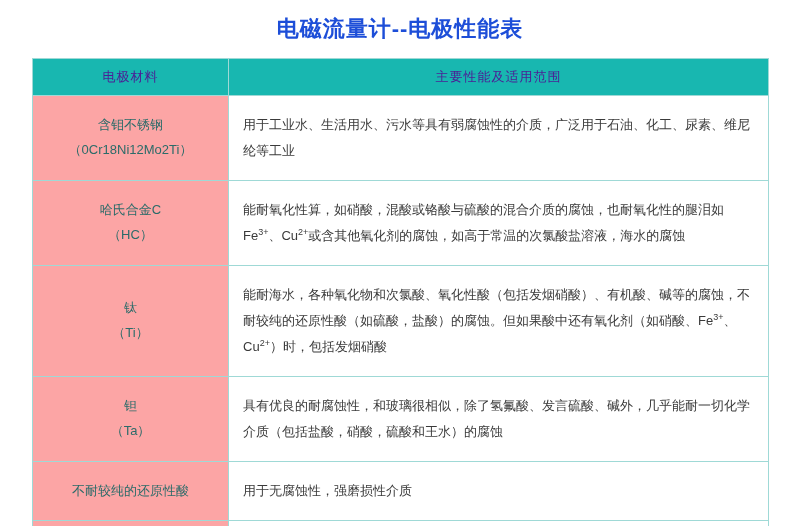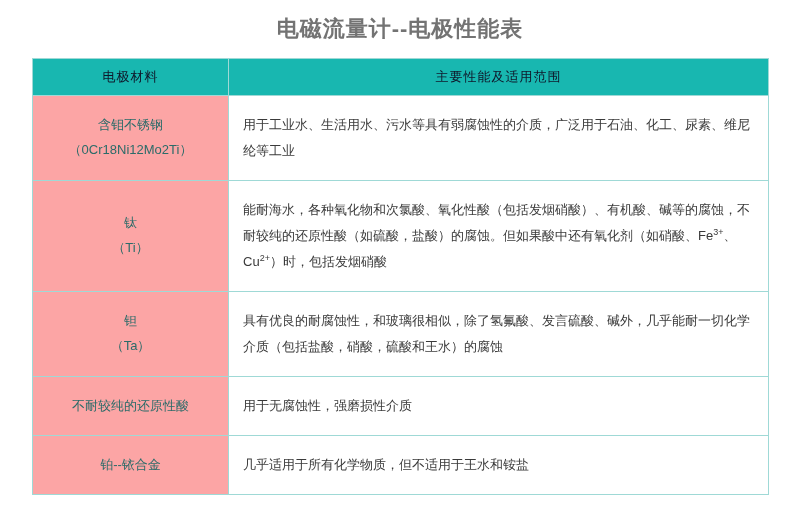--- a/index.html
+++ b/index.html
@@ -17,21 +17,21 @@
   .page {
     width: 800px;
     height: 526px;
     position: relative;
     background: #ffffff;
   }
   .title {
     text-align: center;
     font-size: 22px;
     font-weight: bold;
-    color: #737373;
+    color: #1d4ed8;
     letter-spacing: 1px;
     padding-top: 14px;
     padding-bottom: 14px;
   }
   .table-wrap {
     margin: 0 32px;
   }
   table.perf {
     border-collapse: collapse;
     width: 736px;
@@ -40,21 +40,21 @@
   }
   table.perf td {
     border: 1px solid #9fd9d6;
     vertical-align: middle;
   }
   col.c1 { width: 196px; }
   col.c2 { width: 540px; }
 
   .hdr td {
     background: #18b7b0;
-    color: #0f172a;
+    color: #4c1d95;
     font-size: 13px;
     text-align: center;
     height: 34px;
     letter-spacing: 1px;
   }
   .mat {
     background: #fca5a5;
     color: #2b6b69;
     font-size: 13px;
     text-align: center;
@@ -97,20 +97,27 @@
 
         <tr>
           <td class="mat">
             <span>含钼不锈钢</span>
             <span class="l2">（0Cr18Ni12Mo2Ti）</span>
           </td>
           <td class="desc">用于工业水、生活用水、污水等具有弱腐蚀性的介质，广泛用于石油、化工、尿素、维尼纶等工业</td>
         </tr>
 
 
+        <tr>
+          <td class="mat">
+            <span>哈氏合金C</span>
+            <span class="l2">（HC）</span>
+          </td>
+          <td class="desc"><span>能耐氧化性算，如硝酸，混酸或铬酸与硫酸的混合介质的腐蚀，也耐氧化性的腿泪如Fe</span><sup>3+</sup><span>、Cu</span><sup>2+</sup><span>或含其他氧化剂的腐蚀，如高于常温的次氯酸盐溶液，海水的腐蚀</span></td>
+        </tr>
 
         <tr>
           <td class="mat">
             <span>钛</span>
             <span class="l2">（Ti）</span>
           </td>
           <td class="desc"><span>能耐海水，各种氧化物和次氯酸、氧化性酸（包括发烟硝酸）、有机酸、碱等的腐蚀，不耐较纯的还原性酸（如硫酸，盐酸）的腐蚀。但如果酸中还有氧化剂（如硝酸、Fe</span><sup>3+</sup><span>、Cu</span><sup>2+</sup><span>）时，包括发烟硝酸</span></td>
         </tr>
 
         <tr>

